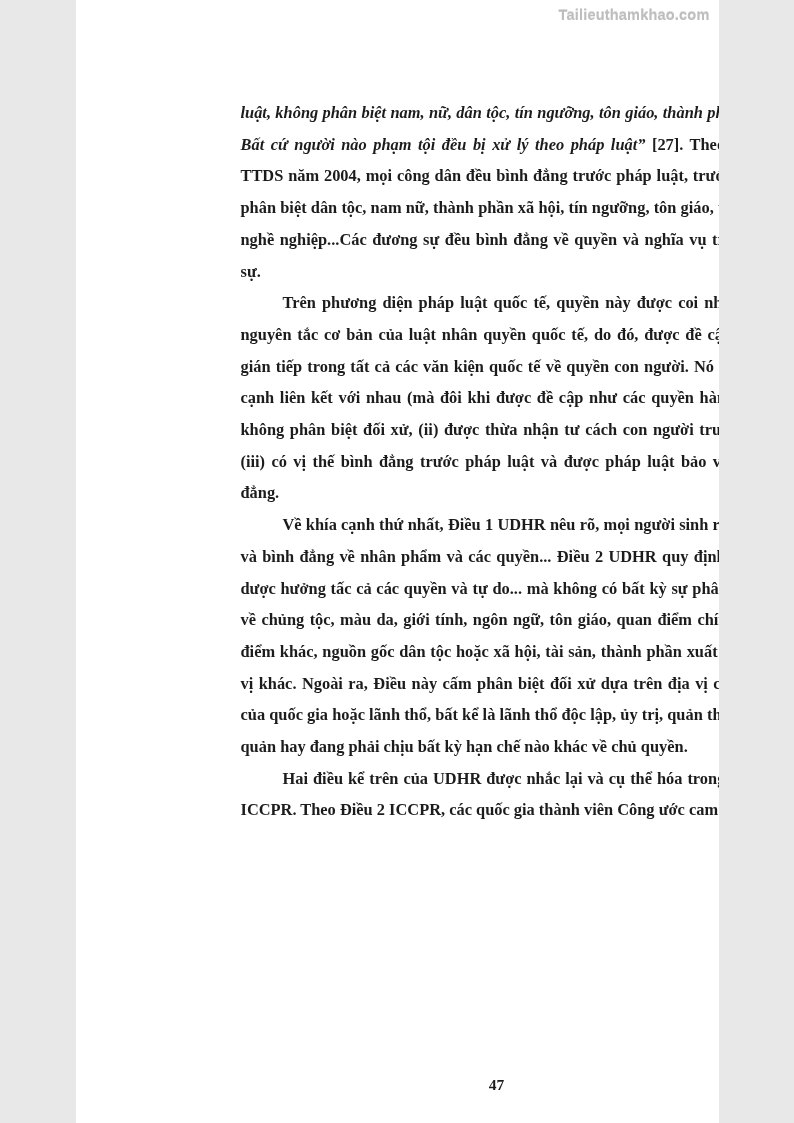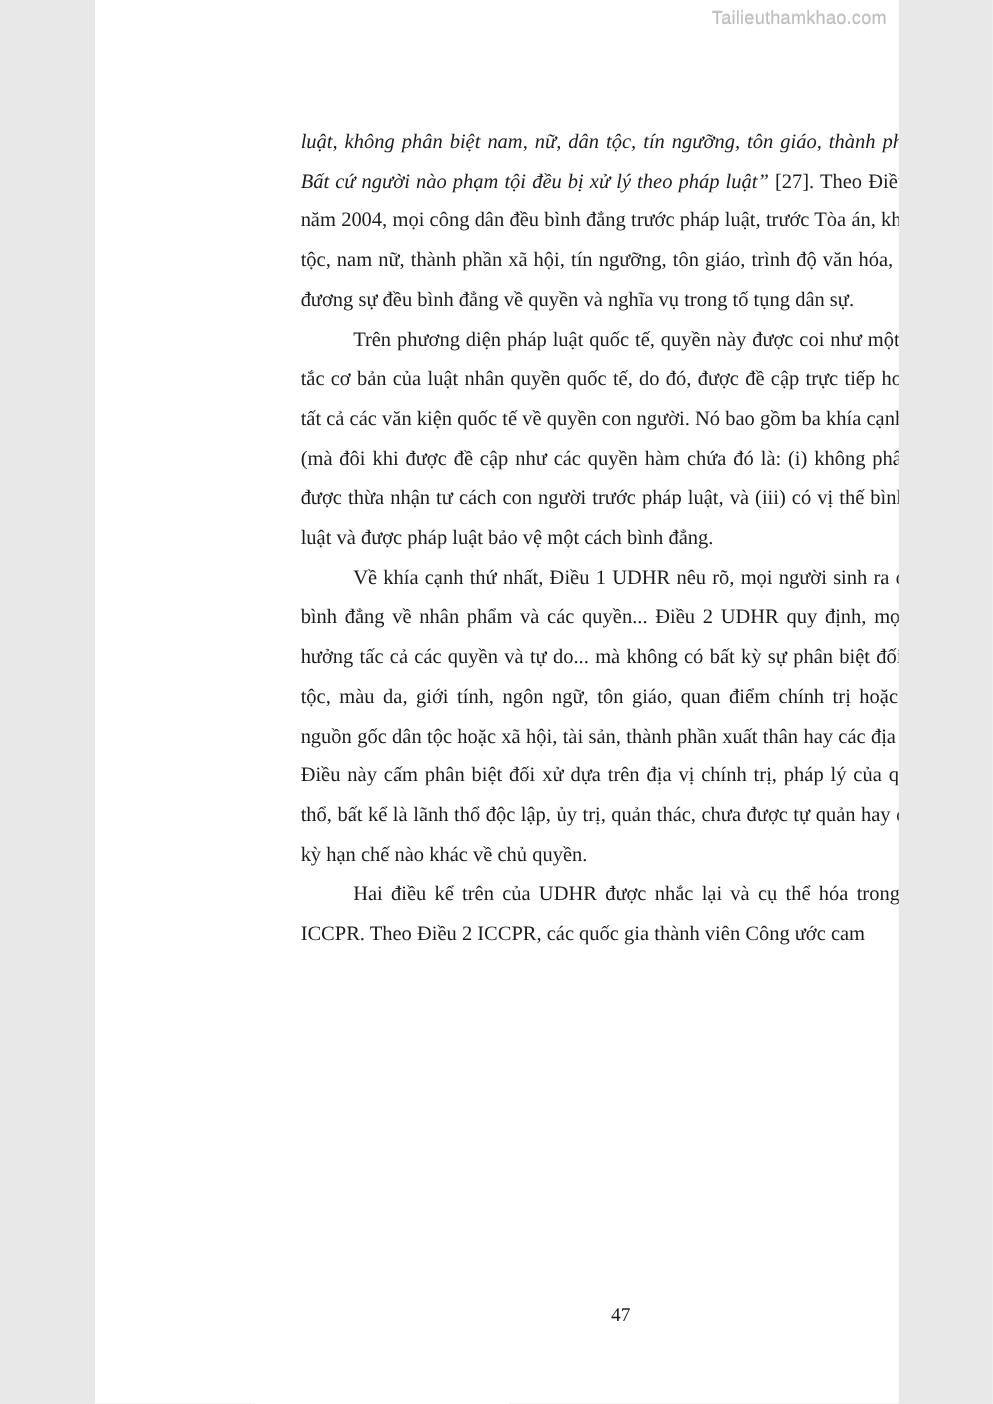--- a/index.html
+++ b/index.html
@@ -9,20 +9,21 @@
   }
   .page {
     position: relative;
     width: 643px;
     height: 1123px;
     margin: 0 auto;
     background: #ffffff;
     overflow: hidden;
     font-family: "Liberation Serif", "DejaVu Serif", serif;
     color: #1c1c1c;
+    font-weight: bold;
   }
   .watermark {
     position: absolute;
     top: 7px;
     right: 9px;
     font-family: "Liberation Sans", "DejaVu Sans", sans-serif;
     font-size: 14.5px;
     color: #bdbdbd;
     text-shadow: 0 1px 0 #ffffff, 0 -1px 0 #d8d8d8;
     letter-spacing: 0.2px;
@@ -44,21 +45,21 @@
     padding: 0;
   }
   .content p.indent {
     text-indent: 42px;
   }
   .lead-italic {
     font-style: italic;
   }
   .page-number {
     position: absolute;
-    top: 1044px;
+    top: 1076px;
     left: 122px;
     width: 598px;
     text-align: center;
     font-size: 15.5px;
     color: #1c1c1c;
   }
 </style>
 </head>
 <body>
 

